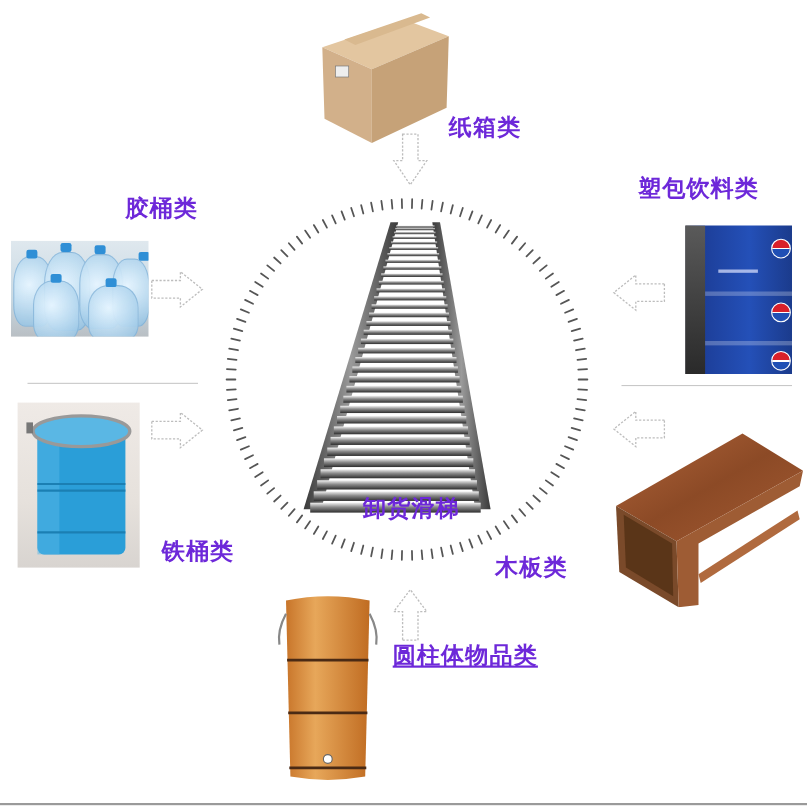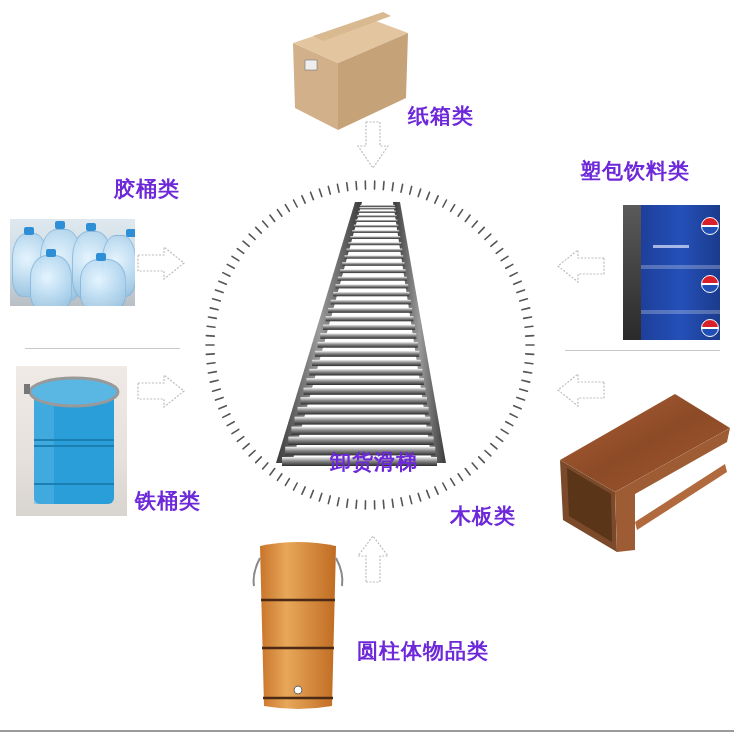--- a/index.html
+++ b/index.html
@@ -255,21 +255,21 @@
     <line x1="18" y1="74" x2="98" y2="74" stroke="#1b7fb3" stroke-width="2"></line>
     <line x1="18" y1="80" x2="98" y2="80" stroke="#1b7fb3" stroke-width="2"></line>
     <line x1="18" y1="118" x2="98" y2="118" stroke="#1b7fb3" stroke-width="2"></line>
     <ellipse cx="58" cy="26" rx="44" ry="14" fill="#5ab7e4" stroke="#999" stroke-width="3"></ellipse>
     <rect x="8" y="18" width="6" height="10" fill="#777"></rect>
   </svg>
 </div>
 <svg class="abs" style="left:136px;top:373px" width="50" height="36">
   <polygon points="2,10 28,10 28,2 48,18 28,34 28,26 2,26" fill="#fff" stroke="#bdbdbd" stroke-width="1.2" stroke-dasharray="2,1.5"></polygon>
 </svg>
-<span class="label" style="left:135px;top:487px;">铁桶类</span>
+<span class="label" style="left:147px;top:487px;">铁桶类</span>
 
 <svg class="abs" style="left:556px;top:372px" width="50" height="36">
   <polygon points="48,10 22,10 22,2 2,18 22,34 22,26 48,26" fill="#fff" stroke="#bdbdbd" stroke-width="1.2" stroke-dasharray="2,1.5"></polygon>
 </svg>
 <div class="abs wood-img">
   <svg width="175" height="160">
     <defs>
       <linearGradient id="wood1" x1="0" y1="0" x2="1" y2="1">
         <stop offset="0" stop-color="#b0643a"></stop>
         <stop offset="0.5" stop-color="#8c4a26"></stop>
@@ -299,17 +299,17 @@
     <line x1="14" y1="110" x2="86" y2="110" stroke="#4a2a14" stroke-width="2.5"></line>
     <line x1="15" y1="160" x2="85" y2="160" stroke="#4a2a14" stroke-width="2.5"></line>
     <path d="M12,20 Q4,35 6,48" stroke="#888" stroke-width="2" fill="none"></path>
     <path d="M88,20 Q96,35 94,48" stroke="#888" stroke-width="2" fill="none"></path>
     <circle cx="50" cy="152" r="4" fill="#fff" stroke="#666"></circle>
   </svg>
 </div>
 <svg class="abs" style="left:356px;top:534px" width="34" height="50">
   <polygon points="10,48 24,48 24,22 32,22 17,2 2,22 10,22" fill="#fff" stroke="#bdbdbd" stroke-width="1.2" stroke-dasharray="2,1.5"></polygon>
 </svg>
-<span class="label" style="left:357px;top:637px;">圆柱体物品类</span>
+<span class="label" style="left:357px;top:582px;text-decoration:underline;">圆柱体物品类</span>
 
 <span class="label" style="left:312px;top:448px;margin-left:18px;">卸货滑梯</span>
 
 <div class="bottom-line"></div>
 
 </body></html>

